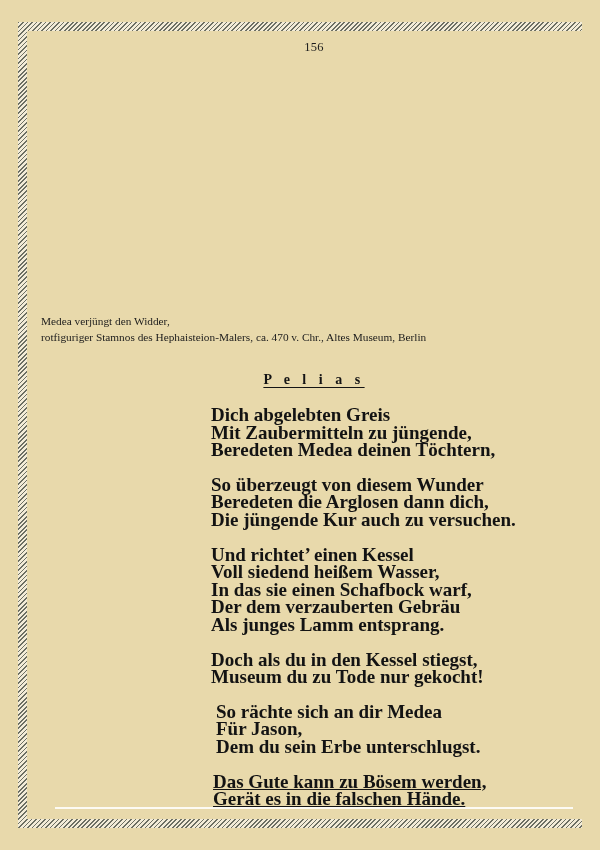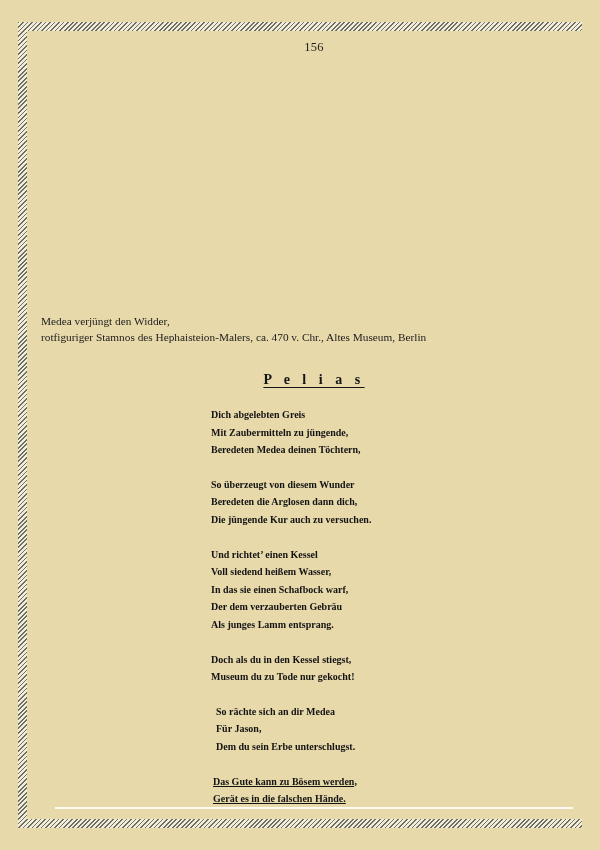--- a/index.html
+++ b/index.html
@@ -94,21 +94,21 @@
     color: #141414;
     text-decoration: underline;
     text-underline-offset: 3px;
   }
 
   .poem {
     position: absolute;
     left: 170px;
     top: 375px;
     width: 360px;
-    font-size: 10px;
+    font-size: 19px;
     font-weight: bold;
     line-height: 17.6px;
     color: #131313;
   }
 
   .stanza {
     margin: 0 0 17px 0;
   }
   .stanza:last-child { margin-bottom: 0; text-decoration: underline; }
 

